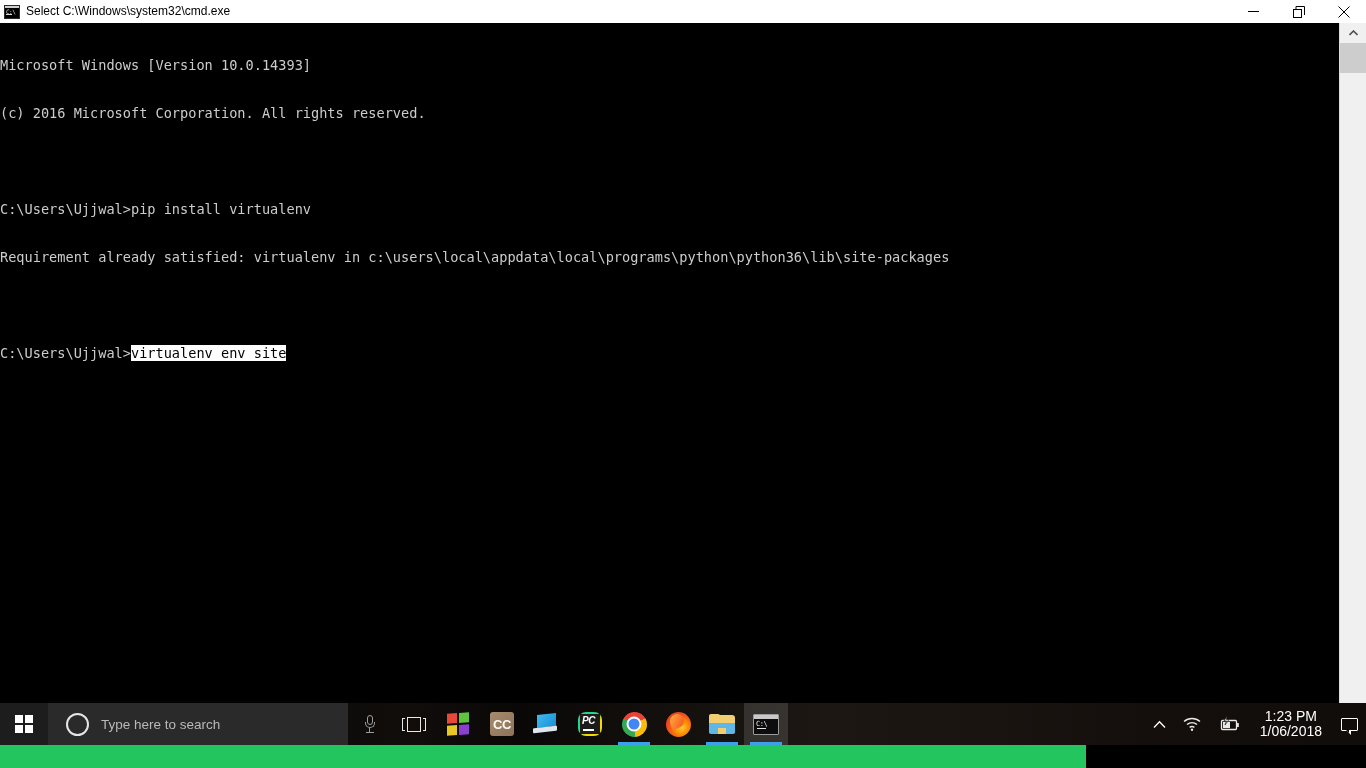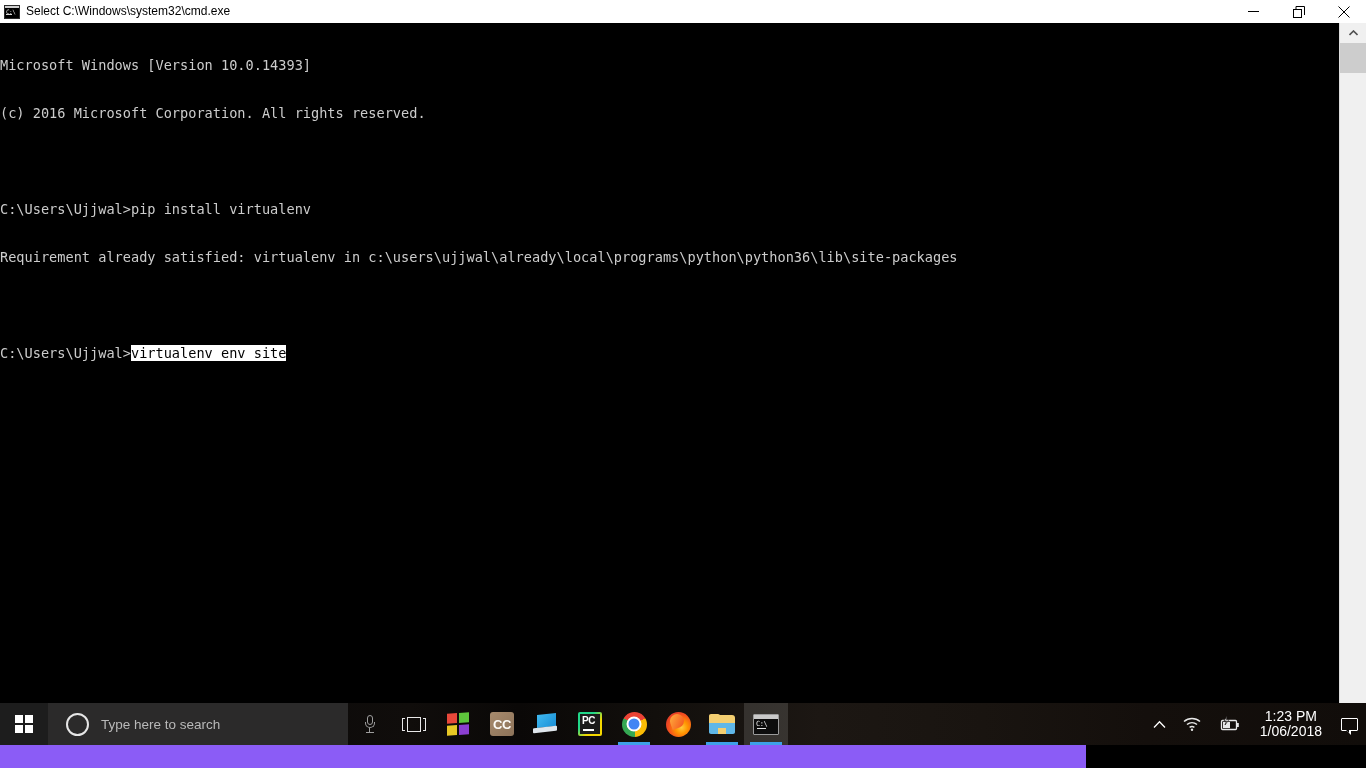--- a/index.html
+++ b/index.html
@@ -9,21 +9,21 @@
     height: 768px;
     overflow: hidden;
     background: #000;
     font-family: "Liberation Sans", sans-serif;
   }
 
   #screen {
     position: relative;
     width: 1086px;
     height: 768px;
-    background: #8b5cf6;
+    background: #22c55e;
   }
 
   
   #cmd-window {
     position: absolute;
     left: 0; top: 0;
     width: 1366px;
     height: 726px;
     background: #000000;
   }
@@ -352,22 +352,23 @@
     width: 24px; height: 5px;
     background: #dfe6ec;
     transform: skewY(-6deg);
     border-radius: 1px;
   }
 
   
   .pycharm {
     width: 24px; height: 24px;
     background: linear-gradient(135deg,#21d789 0%, #21d789 35%, #f5d800 65%, #f5d800 100%);
-    border-radius: 2px;
-    position: relative;
+    border-radius: 8px;
+    position: relative;
+    font-style: italic;
   }
   .pycharm .inner {
     position: absolute;
     left: 2px; top: 2px;
     right: 2px; bottom: 2px;
     background: #1b1b1b;
     display: flex;
     align-items: flex-start;
     justify-content: flex-start;
   }
@@ -579,21 +580,21 @@
         </div>
       </div>
     </div>
 
     <div id="console">
       <div id="console-lines">
         <div class="cline">Microsoft Windows [Version 10.0.14393]</div>
         <div class="cline">(c) 2016 Microsoft Corporation. All rights reserved.</div>
         <div class="cline"></div>
         <div class="cline">C:\Users\Ujjwal&gt;pip install virtualenv</div>
-        <div class="cline">Requirement already satisfied: virtualenv in c:\users\ujjwal\already\local\programs\python\python36\lib\site-packages</div>
+        <div class="cline">Requirement already satisfied: virtualenv in c:\users\local\appdata\local\programs\python\python36\lib\site-packages</div>
         <div class="cline"></div>
         <div class="cline"><span>C:\Users\Ujjwal&gt;</span><span class="sel">virtualenv env_site</span></div>
       </div>
     </div>
 
     <div id="scrollbar">
       <div id="sb-track"></div>
       <div class="sb-arrow" id="sb-up">
         <svg width="9" height="6" viewBox="0 0 9 6">
             <path d="M0.5 5 L4.5 1 L8.5 5" stroke="#505050" stroke-width="1.6" fill="none"></path>

